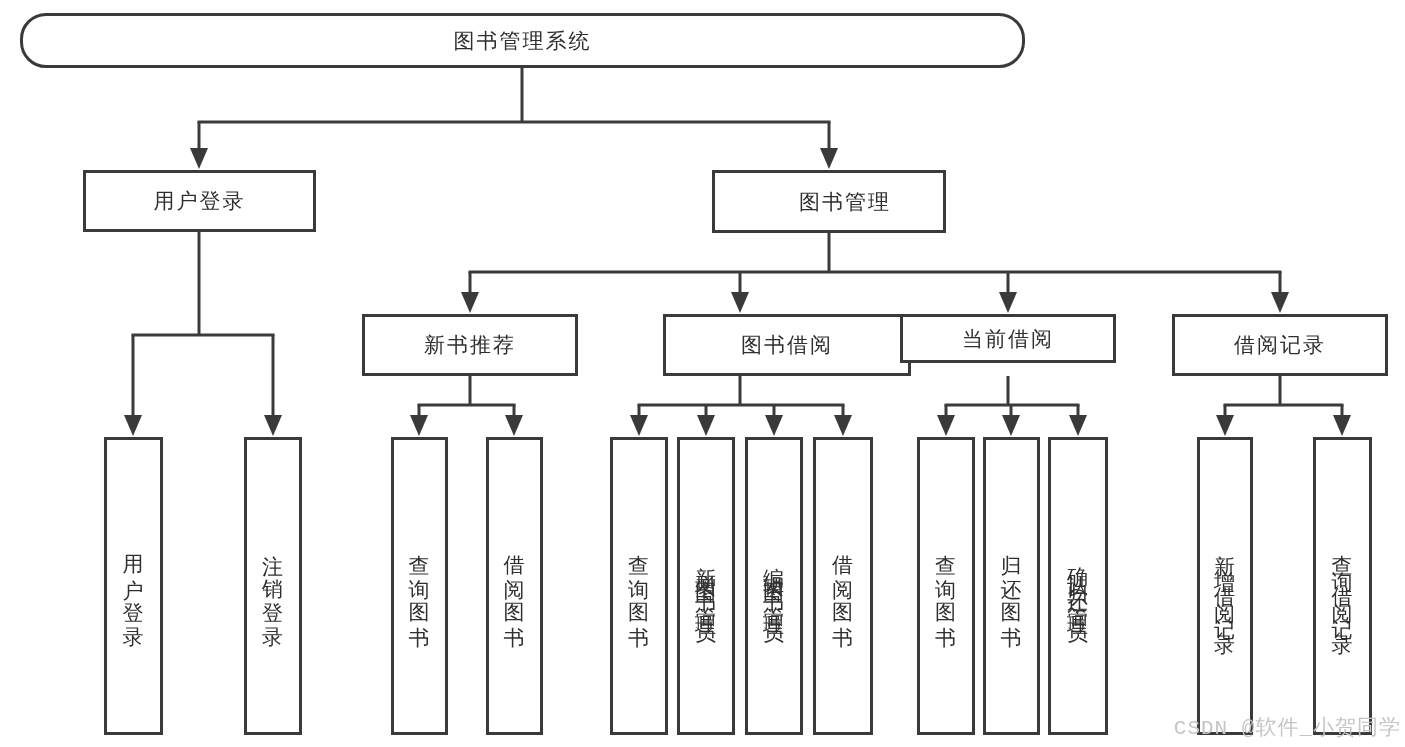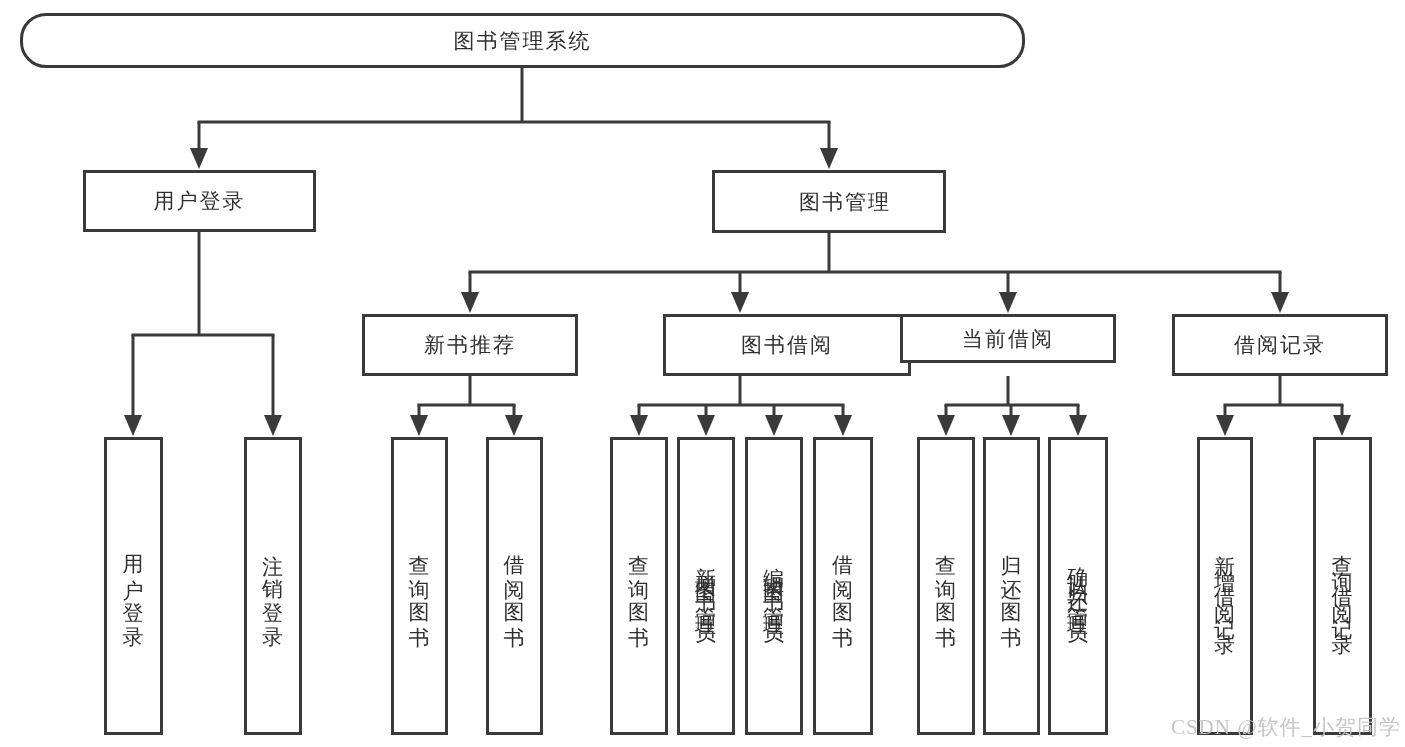--- a/index.html
+++ b/index.html
@@ -30,21 +30,21 @@
     color:#2f2f2f;
     white-space:nowrap;
   }
   .watermark{
     position:absolute;
     right:4px;top:713px;
     font-size:21px;
     color:#c6c4c4;
     letter-spacing:1px;
     z-index:5;
-    font-family:Liberation Serif, serif;
+    font-family:Liberation Mono, monospace;
     margin-left:12px;
   }
 </style>
 </head>
 <body>
 
 <div class="canvas">
 
   <svg class="connectors" width="1405" height="747" viewBox="0 0 1405 747" stroke="#3a3a3a" stroke-width="3" fill="#3a3a3a">
 

